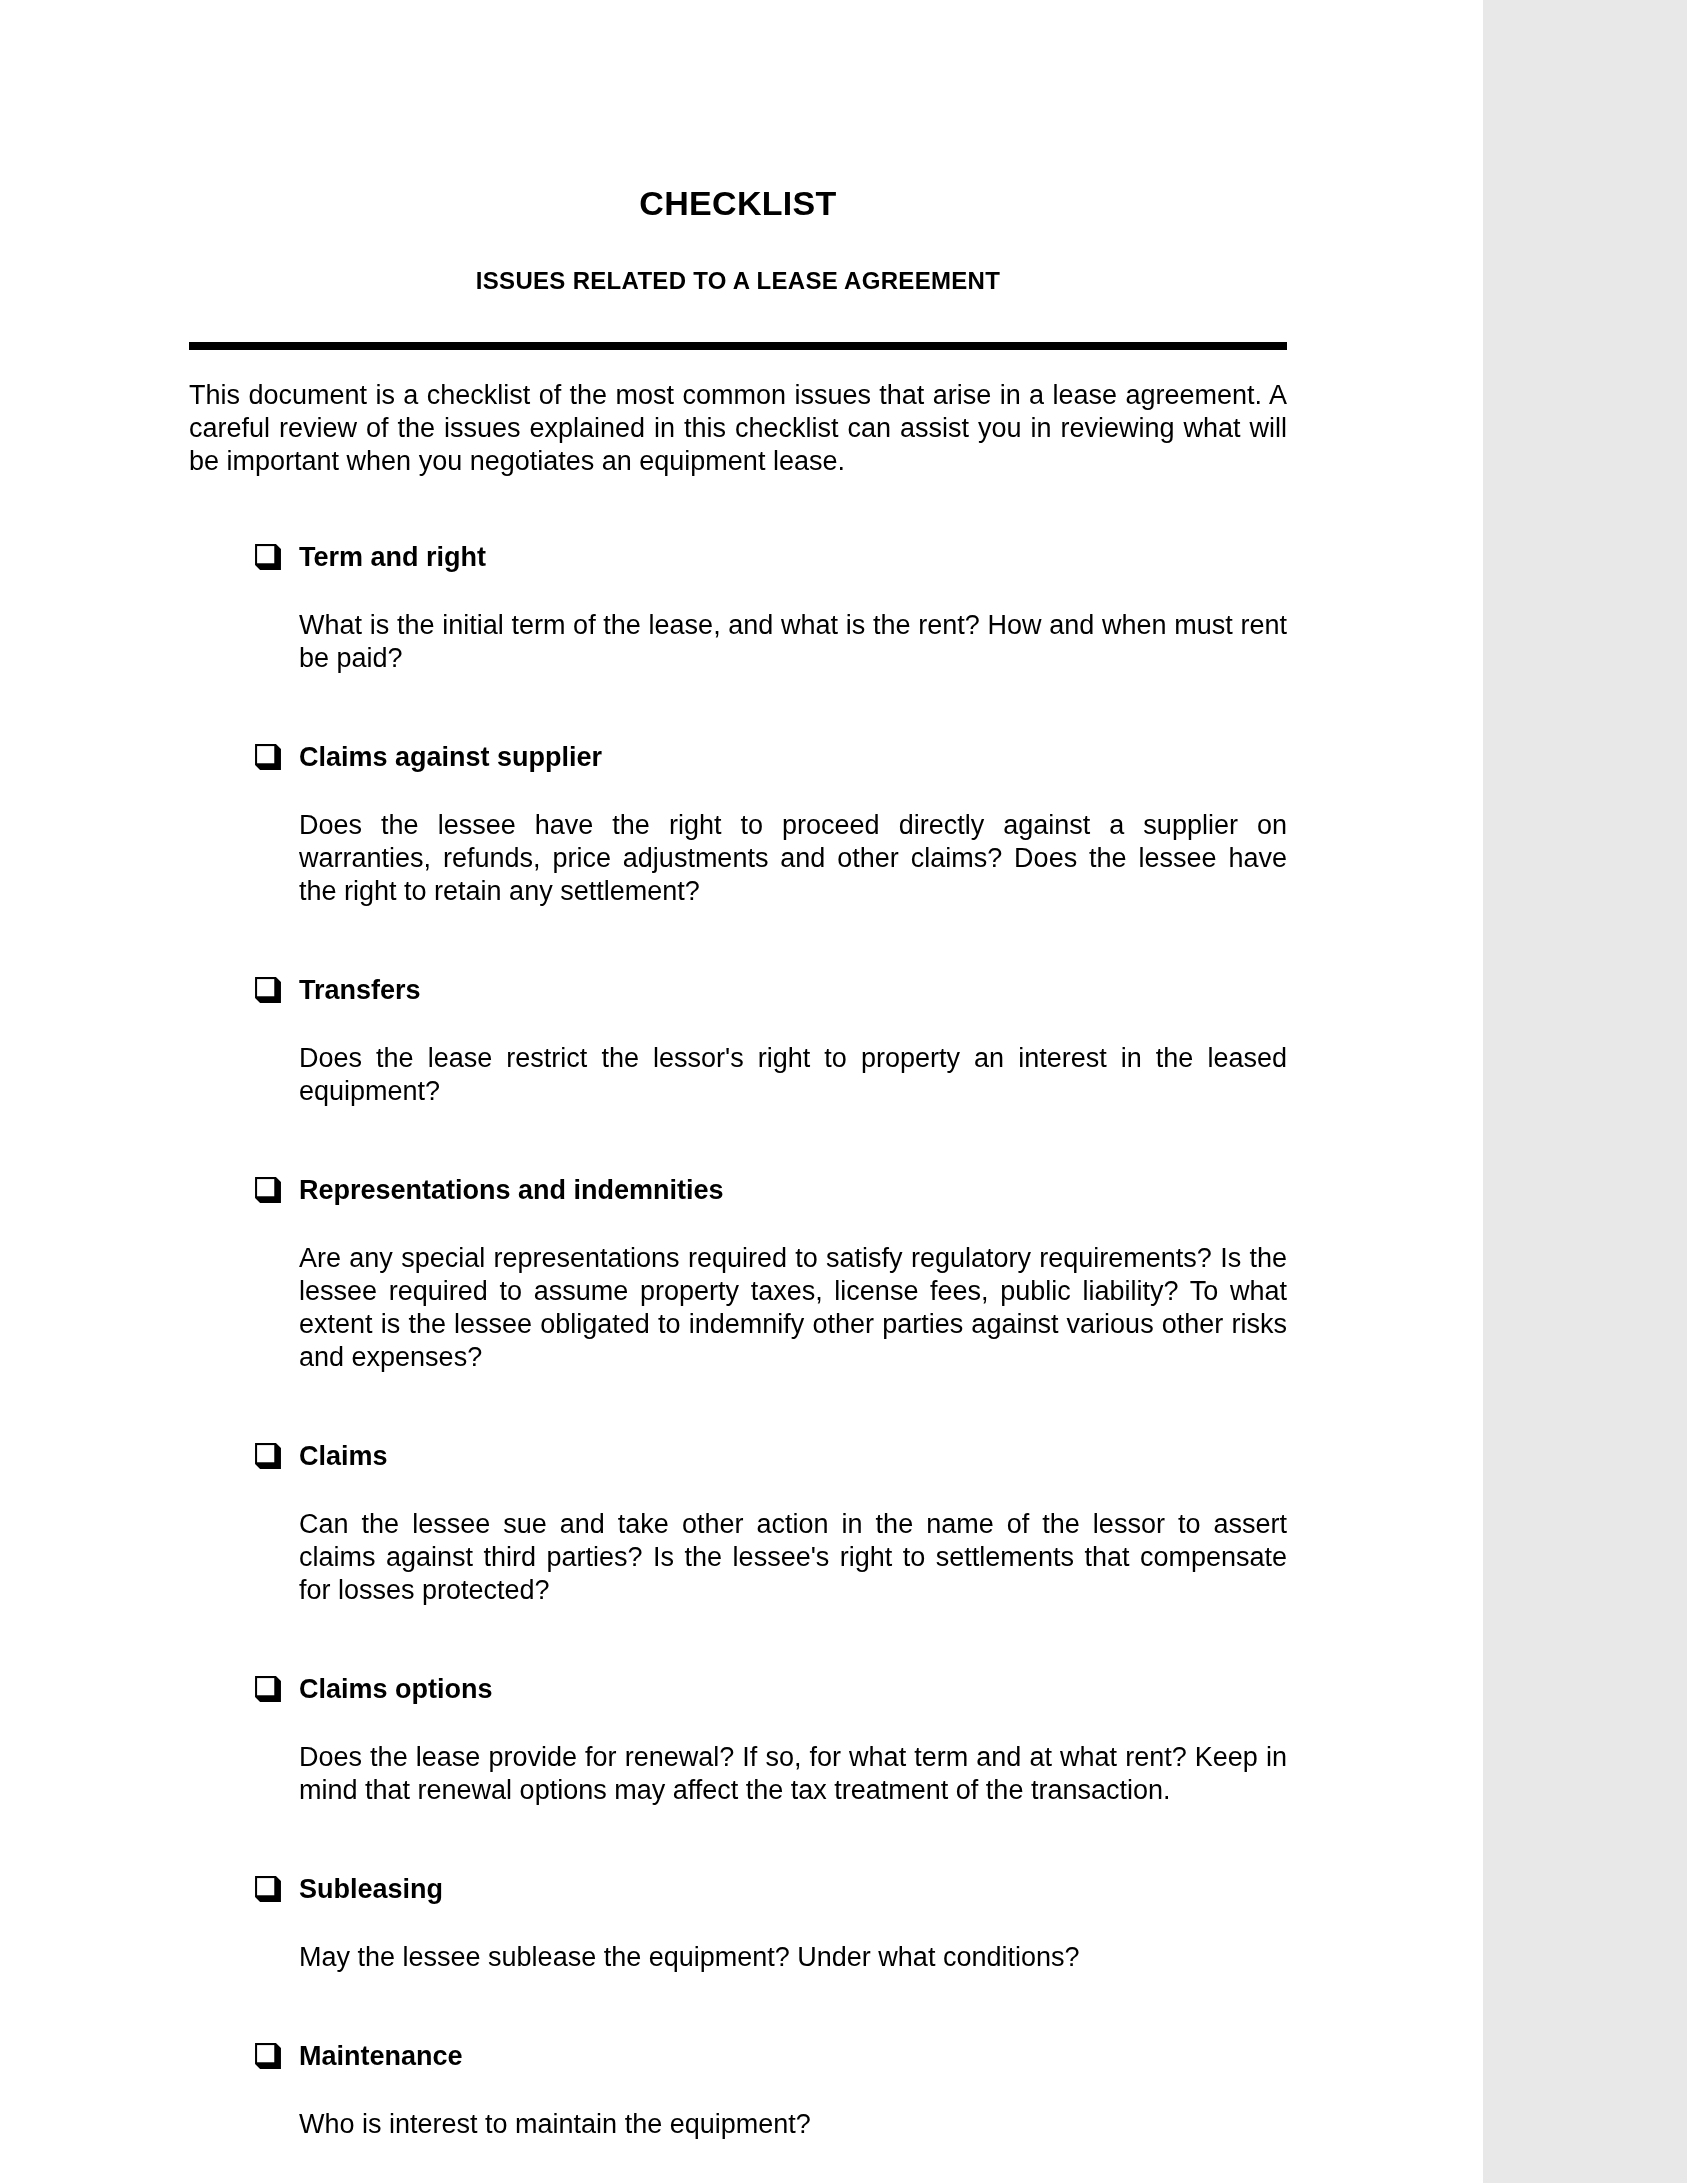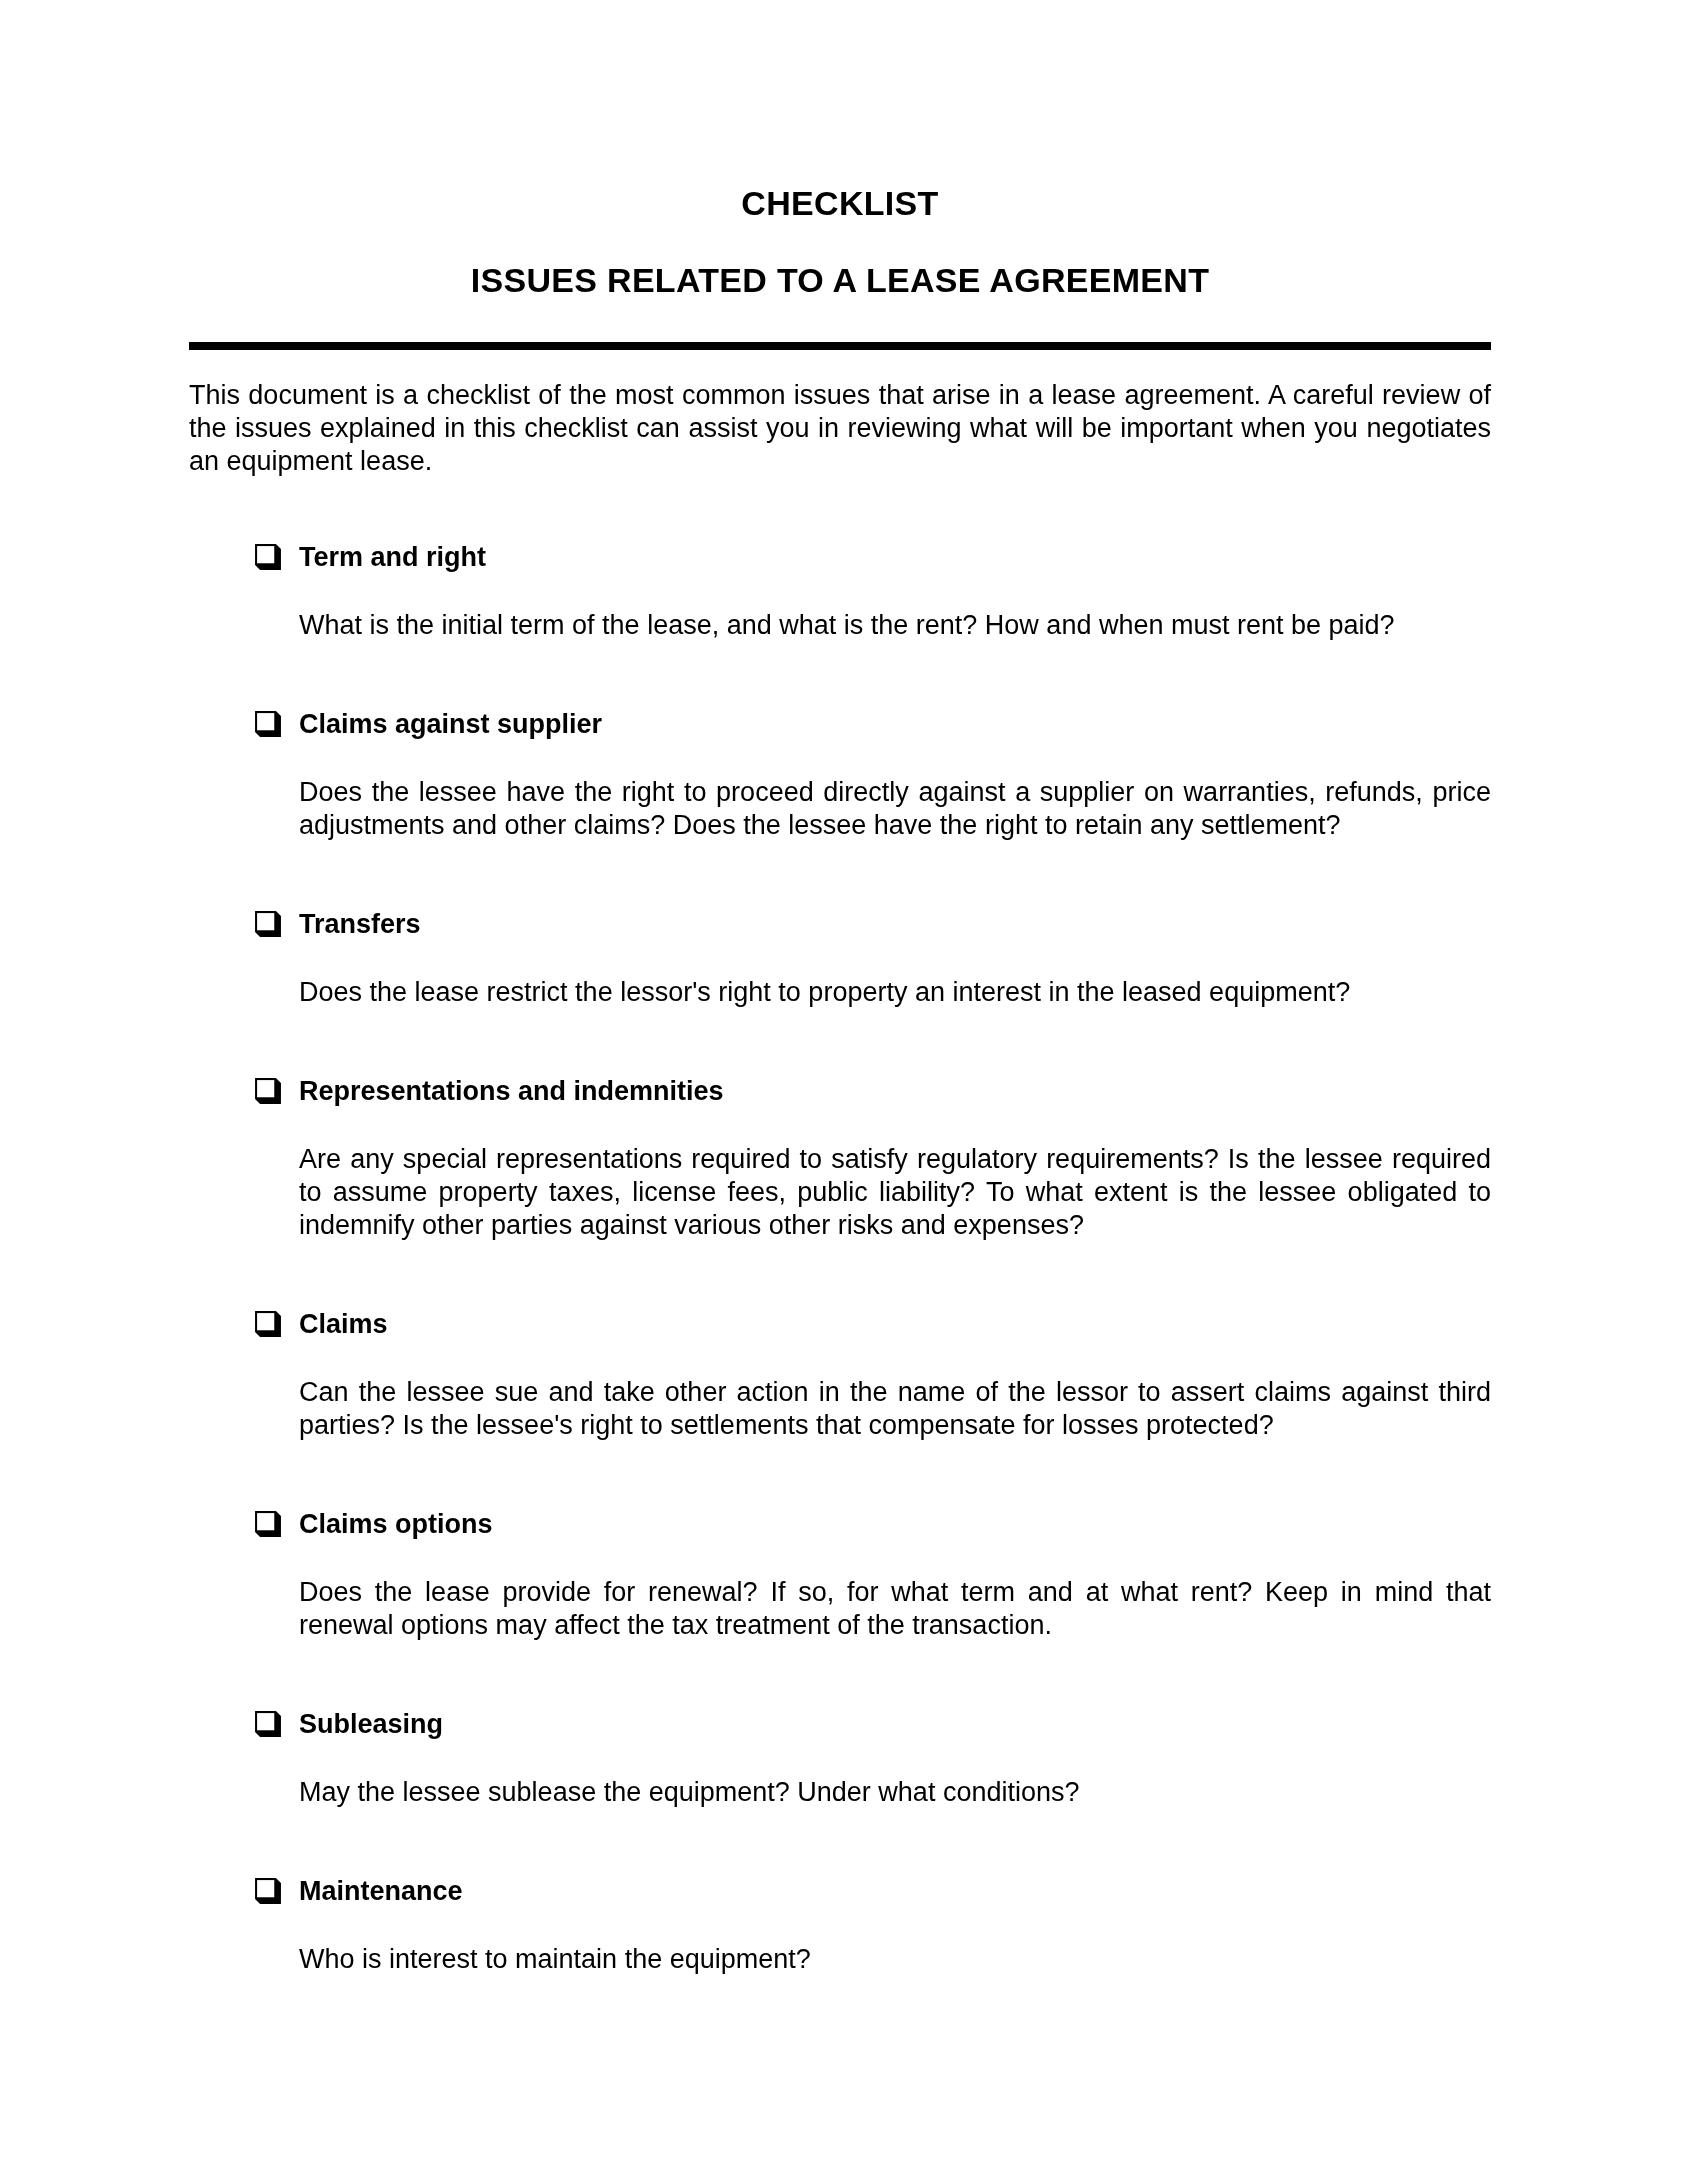--- a/index.html
+++ b/index.html
@@ -8,35 +8,35 @@
     --rule: #000000;
   }
   * { margin: 0; padding: 0; box-sizing: border-box; }
   html, body { background: #e8e8e8; }
   body {
     width: 1687px;
     font-family: "Liberation Sans", sans-serif;
     color: var(--text);
   }
   .page {
-    width: 1687px;
+    width: 1483px;
     height: 2183px;
     background: var(--bg);
     padding: 183px 196px 0 189px;
     overflow: hidden;
   }
   .doc-title {
     font-size: 34px;
     line-height: 41px;
     font-weight: 700;
     text-align: center;
     letter-spacing: 0.3px;
   }
   .doc-subtitle {
-    font-size: 34px;
+    font-size: 24px;
     line-height: 41px;
     font-weight: 700;
     text-align: center;
     margin-top: 36px;
     letter-spacing: 0.3px;
   }
   .rule {
     height: 8px;
     background: var(--rule);
     margin-top: 41px;

